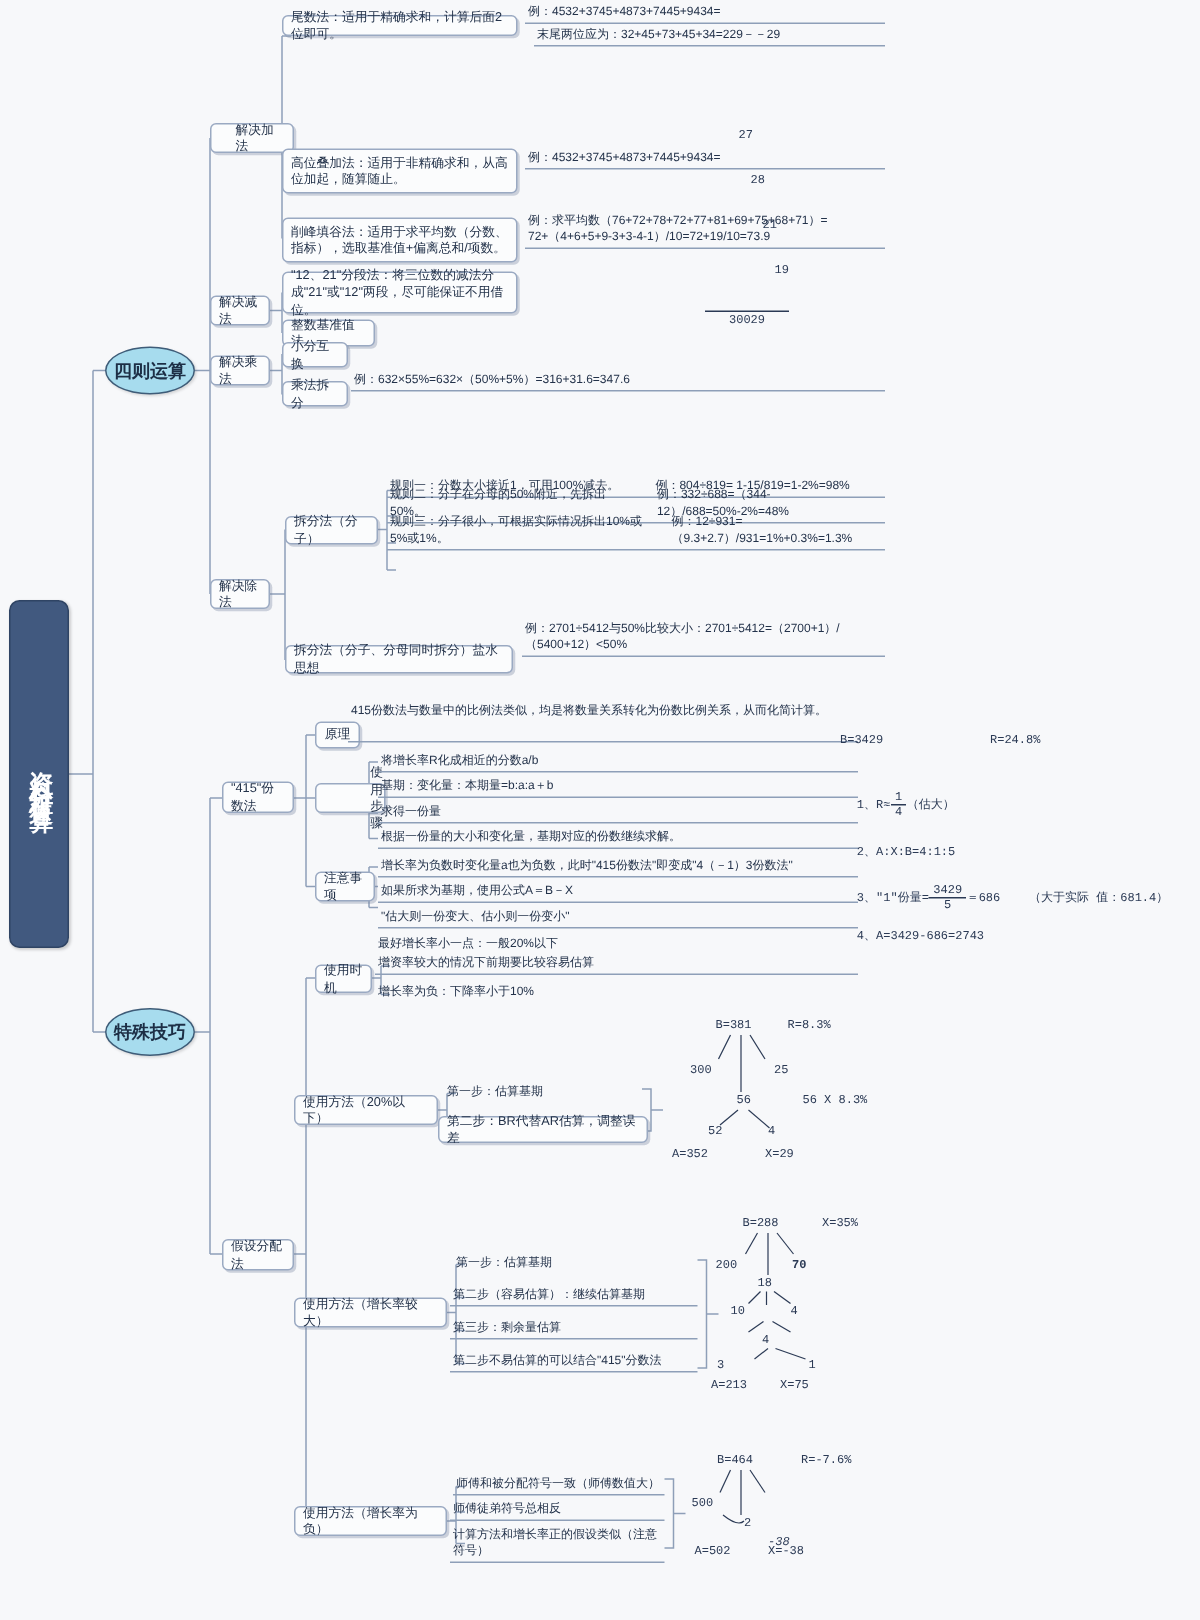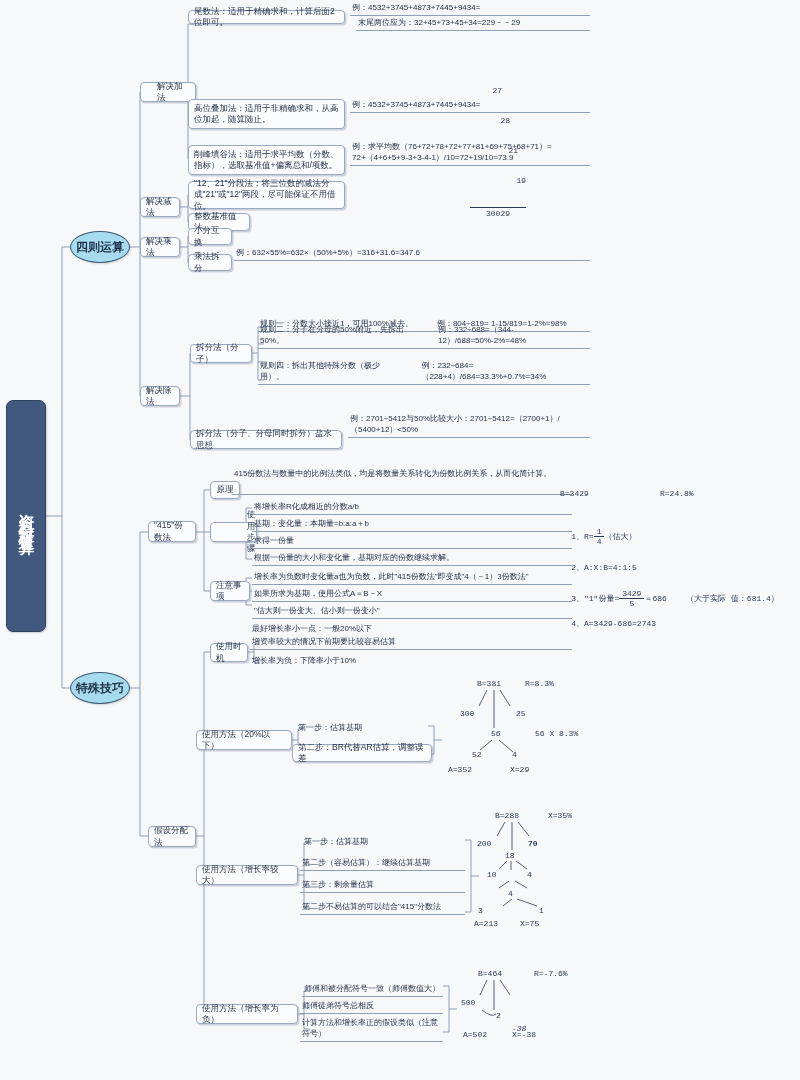--- a/index.html
+++ b/index.html
@@ -236,23 +236,23 @@
   <div class="node boxed" style="left:190px;top:344px;width:62px;height:19px;justify-content:center;">拆分法（分子）</div>
 
   <div class="uline" style="left:258px;top:319px;width:332px;height:13px;">
     <span>规则一：分数大小接近1，可用100%减去。</span>
     <span style="margin-left:24px;">例：804÷819= 1-15/819=1-2%=98%</span>
   </div>
   <div class="uline" style="left:258px;top:336px;width:332px;height:13px;">
     <span>规则二：分子在分母的50%附近，先拆出50%。</span>
     <span style="margin-left:22px;">例：332÷688=（344-12）/688=50%-2%=48%</span>
   </div>
-  <div class="uline" style="left:258px;top:372px;width:332px;height:13px;">
-    <span>规则四：拆出其他特殊分数（极少用）。</span>
-    <span style="margin-left:24px;">例：232÷684=（228+4）/684=33.3%+0.7%=34%</span>
+  <div class="uline" style="left:258px;top:354px;width:332px;height:13px;">
+    <span>规则三：分子很小，可根据实际情况拆出10%或5%或1%。</span>
+    <span style="margin-left:12px;">例：12÷931=（9.3+2.7）/931=1%+0.3%=1.3%</span>
   </div>
 
   <div class="node boxed" style="left:190px;top:430px;width:152px;height:19px;">拆分法（分子、分母同时拆分）盐水思想</div>
   <div class="uline" style="left:348px;top:425px;width:242px;height:13px;">例：2701÷5412与50%比较大小：2701÷5412=（2700+1）/（5400+12）&lt;50%</div>
 
   <div class="node boxed" style="left:148px;top:521px;width:48px;height:21px;justify-content:center;">"415"份数法</div>
 
   <div class="node boxed" style="left:210px;top:481px;width:30px;height:18px;justify-content:center;">原理</div>
   <div class="uline" style="left:232px;top:469px;width:340px;height:26px;line-height:1.35;align-items:flex-start;">415份数法与数量中的比例法类似，均是将数量关系转化为份数比例关系，从而化简计算。</div>
 

